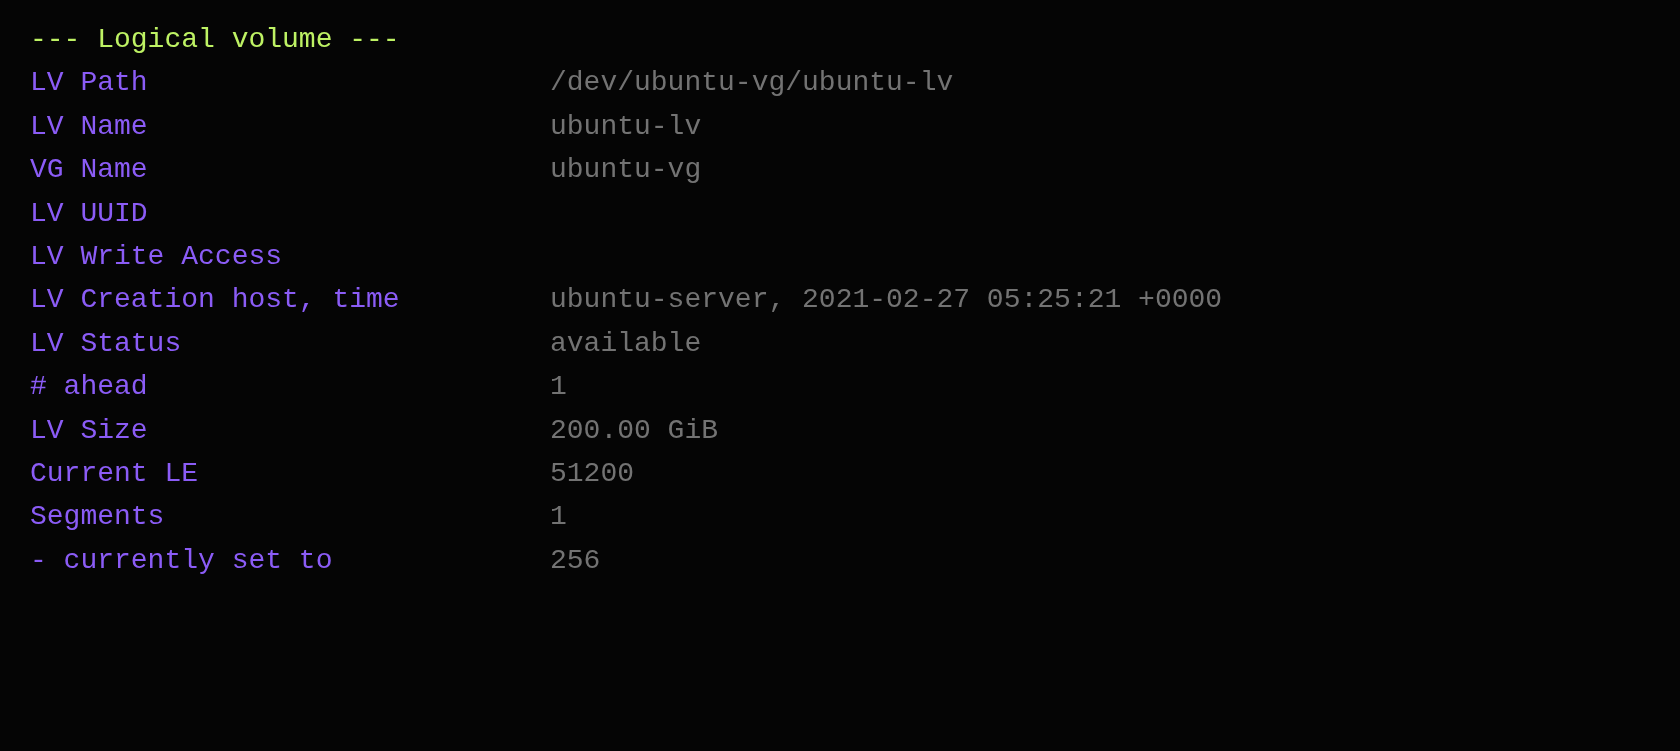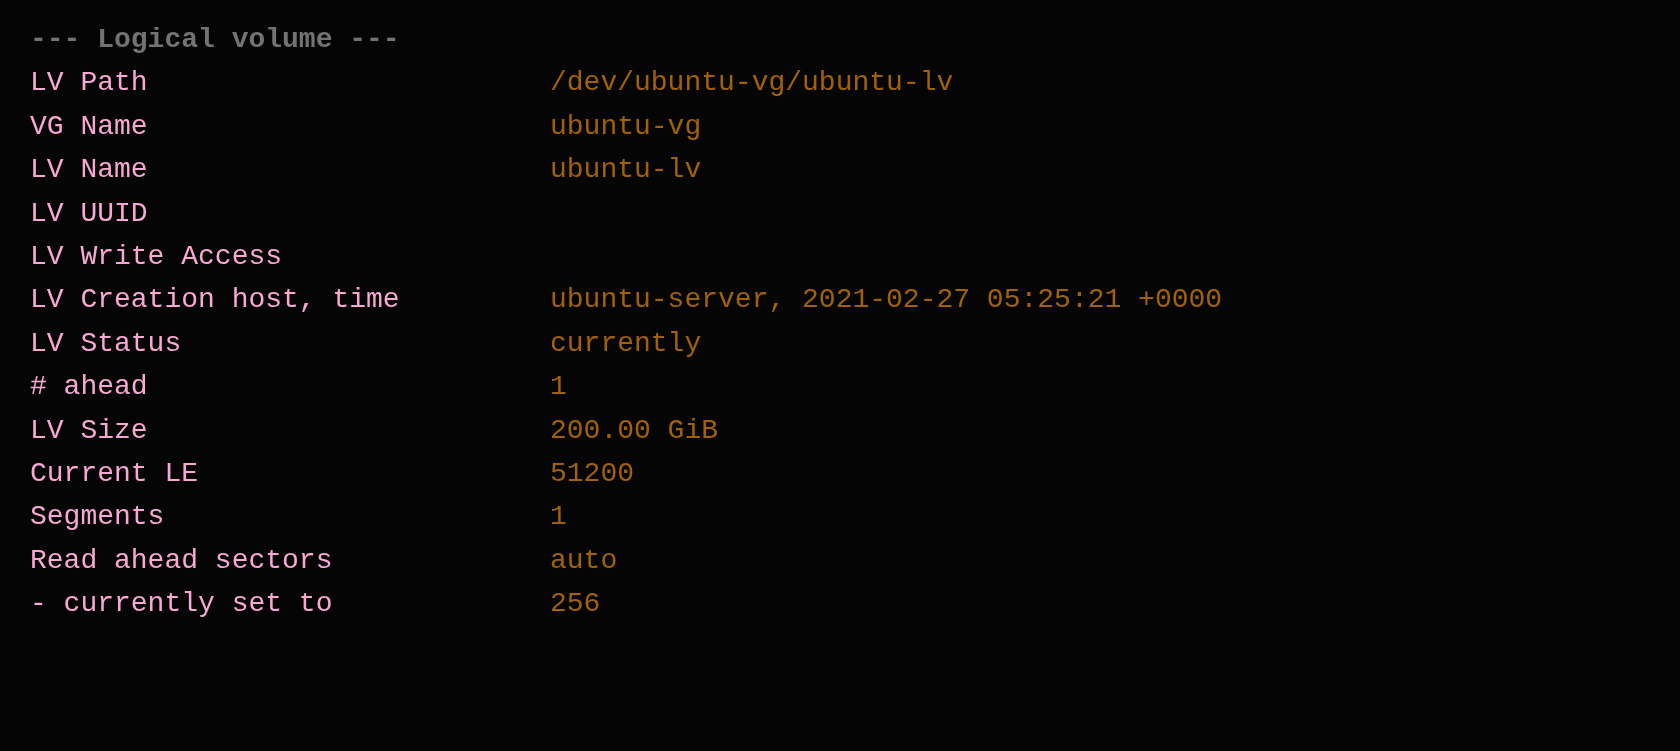--- a/index.html
+++ b/index.html
@@ -27,44 +27,42 @@
     }
 
     .terminal-line {
       display: flex;
       flex-direction: row;
       white-space: pre;
     }
 
     .label {
       min-width: 520px;
-      color: #f9a8d4;
+      color: #8b5cf6;
     }
 
     .value {
-      color: #a16207;
+      color: #737373;
     }
 
     .header-line {
-      color: #737373;
-      font-weight: bold;
+      color: #bef264;
     }
   </style>
 </head>
 <body>
 
 <div class="terminal">
 <div class="terminal-line header-line"><span>--- Logical volume ---</span></div>
     <div class="terminal-line"><span class="label">LV Path</span><span class="value">/dev/ubuntu-vg/ubuntu-lv</span></div>
+    <div class="terminal-line"><span class="label">LV Name</span><span class="value">ubuntu-lv</span></div>
     <div class="terminal-line"><span class="label">VG Name</span><span class="value">ubuntu-vg</span></div>
-    <div class="terminal-line"><span class="label">LV Name</span><span class="value">ubuntu-lv</span></div>
     <div class="terminal-line"><span class="label">LV UUID</span></div>
     <div class="terminal-line"><span class="label">LV Write Access</span></div>
     <div class="terminal-line"><span class="label">LV Creation host, time</span><span class="value">ubuntu-server, 2021-02-27 05:25:21 +0000</span></div>
-    <div class="terminal-line"><span class="label">LV Status</span><span class="value">currently</span></div>
+    <div class="terminal-line"><span class="label">LV Status</span><span class="value">available</span></div>
     <div class="terminal-line"><span class="label"># ahead</span><span class="value">1</span></div>
     <div class="terminal-line"><span class="label">LV Size</span><span class="value">200.00 GiB</span></div>
     <div class="terminal-line"><span class="label">Current LE</span><span class="value">51200</span></div>
     <div class="terminal-line"><span class="label">Segments</span><span class="value">1</span></div>
     <div class="terminal-line"></div>
-    <div class="terminal-line"><span class="label">Read ahead sectors</span><span class="value">auto</span></div>
     <div class="terminal-line"><span class="label">- currently set to</span><span class="value">256</span></div>
   </div>
 
 </body></html>

